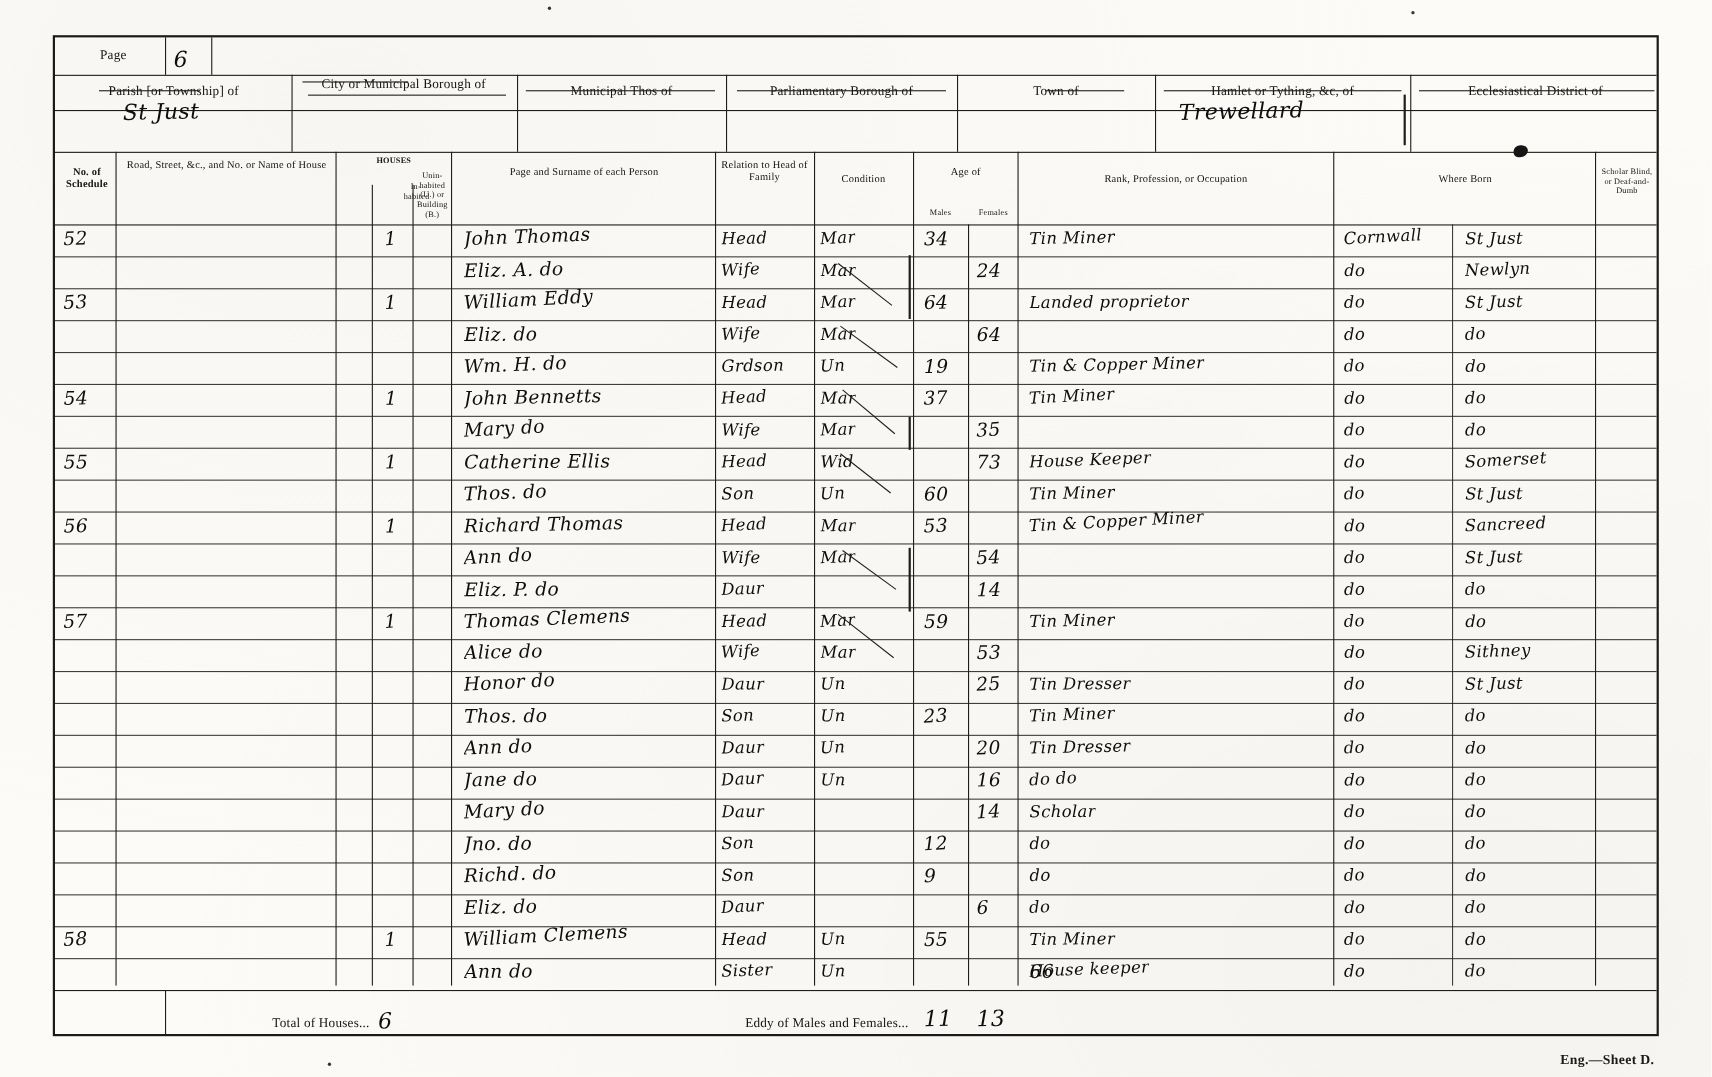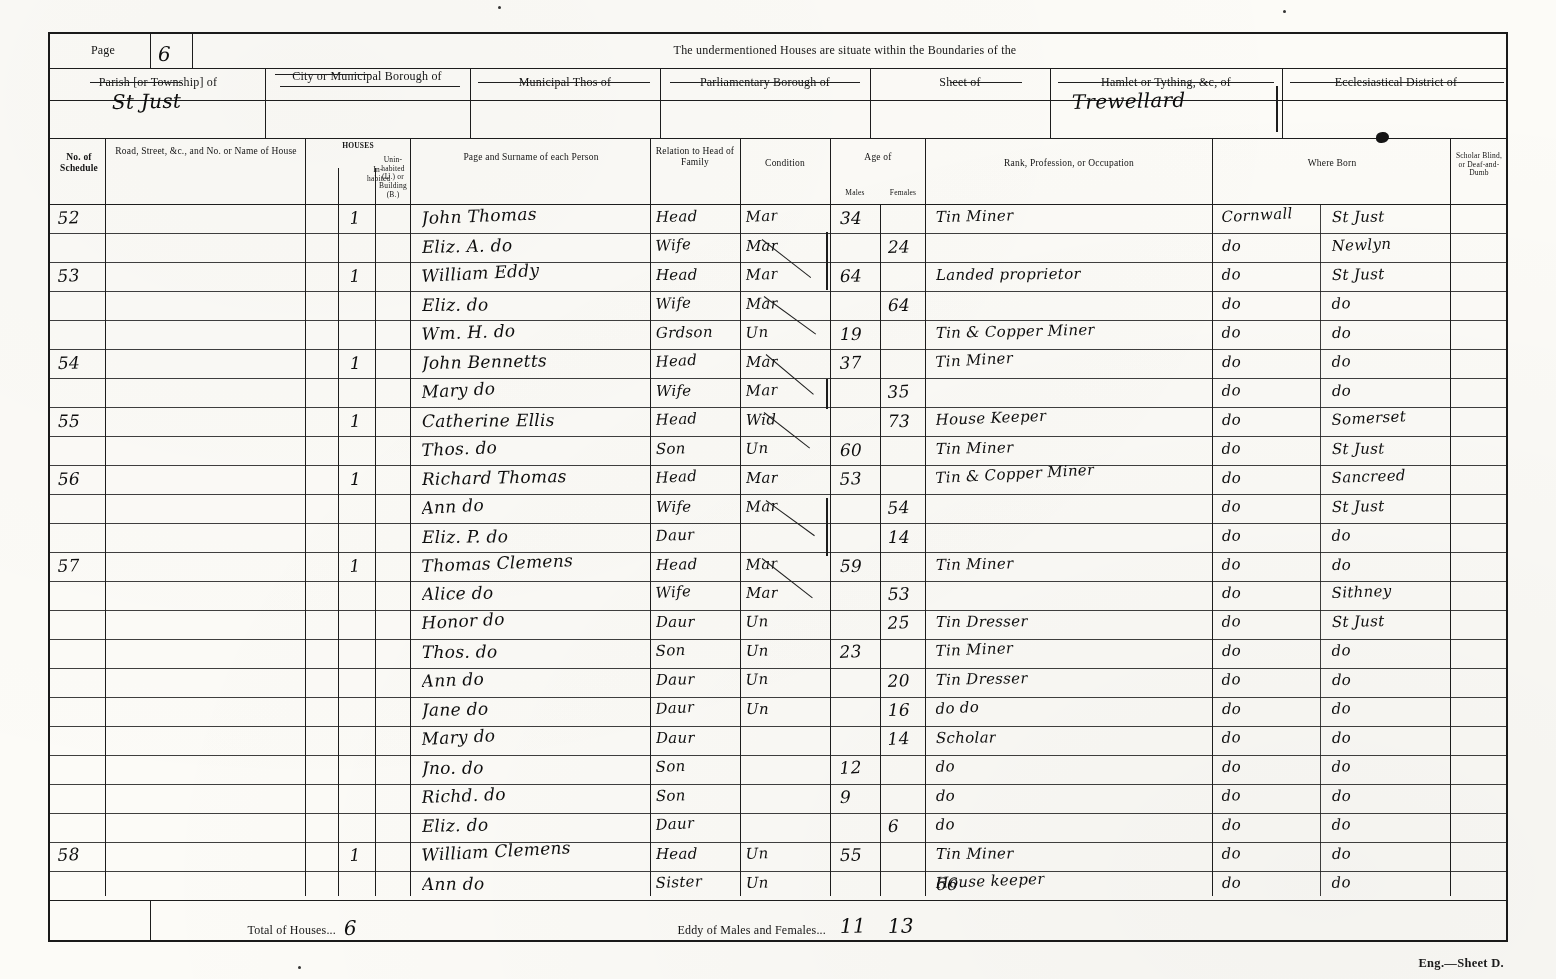--- a/index.html
+++ b/index.html
@@ -174,27 +174,26 @@
     <div class="vl" style="left:1000px; top:34px; height:70px; bottom:auto;"></div>
     <div class="vl" style="left:1232px; top:34px; height:70px; bottom:auto;"></div>
 
     <div class="vl" style="left:100px; top:0px; height:34px; bottom:auto;"></div>
     <div class="vl" style="left:142px; top:0px; height:34px; bottom:auto;"></div>
 
     <div class="vl" style="left:100px; top:866px; bottom:0;"></div>
 
     <div class="printed" style="left:8px; top:10px; width:90px;">Page</div>
     <div class="hand big tilt0" style="left:108px; top:8px;">6</div>
-    <div class="printed" style="left:150px; top:10px; width:1290px;">The undermentioned Houses are situate within the Boundaries of the</div>
 
     <div class="printed" style="left:4px;   top:42px; width:208px;">Parish [or Township] of</div>
     <div class="printed" style="left:218px; top:36px; width:198px;">City or Municipal Borough of</div>
     <div class="printed" style="left:424px; top:42px; width:182px;">Municipal Thos of</div>
     <div class="printed" style="left:614px; top:42px; width:202px;">Parliamentary Borough of</div>
-    <div class="printed" style="left:824px; top:42px; width:172px;">Sheet of</div>
+    <div class="printed" style="left:824px; top:42px; width:172px;">Town of</div>
     <div class="printed" style="left:1004px;top:42px; width:224px;">Hamlet or Tything, &amp;c, of</div>
     <div class="printed" style="left:1236px;top:42px; width:220px;">Ecclesiastical District of</div>
 
     <div class="strike" style="left:40px;  top:48px; width:92px;"></div>
     <div class="strike" style="left:225px; top:40px; width:96px;"></div>
     <div class="strike" style="left:230px; top:52px; width:180px;"></div>
     <div class="strike" style="left:428px; top:48px; width:172px;"></div>
     <div class="strike" style="left:620px; top:48px; width:190px;"></div>
     <div class="strike" style="left:900px; top:48px; width:72px;"></div>
     <div class="strike" style="left:1008px;top:48px; width:216px;"></div>

